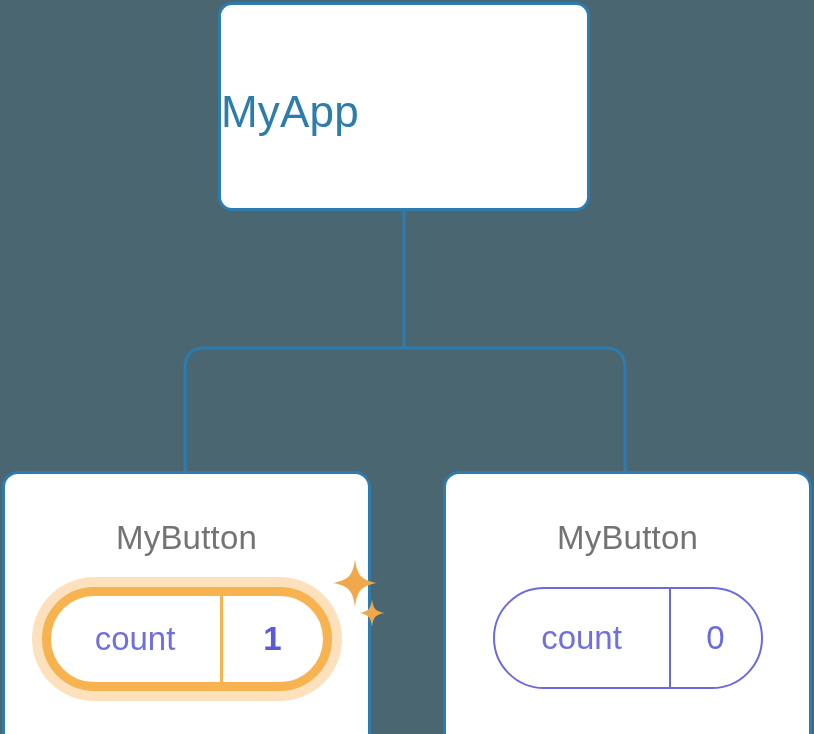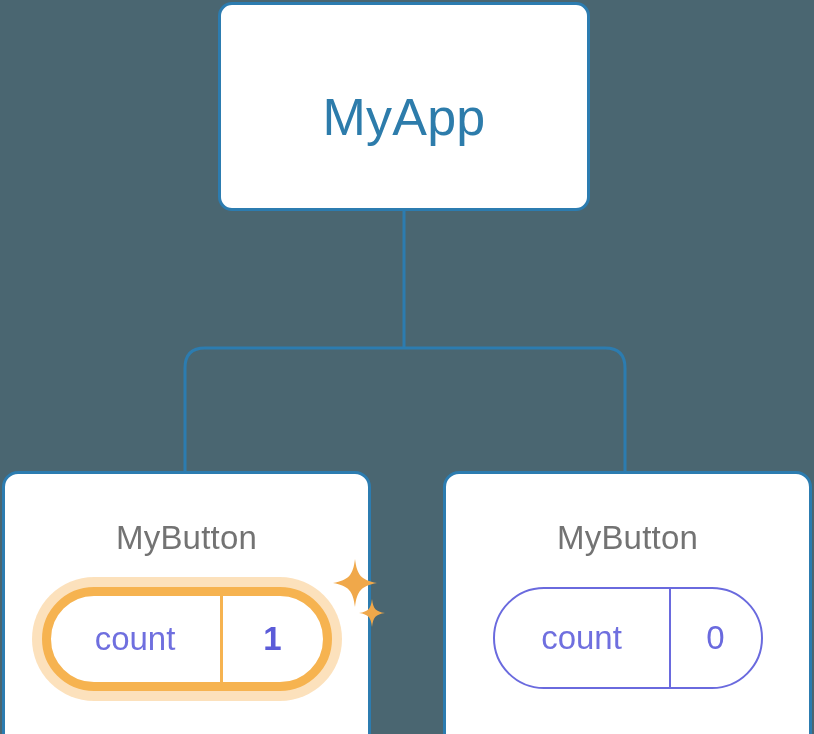--- a/index.html
+++ b/index.html
@@ -46,22 +46,22 @@
     top: 2px;
     width: 372px;
     height: 209px;
     border-radius: 14px;
   }
   #node-root .node-title {
     position: absolute;
     left: 0;
     right: 0;
     top: 82px;
-    text-align: center;
-    font-size: 52px;
+    text-align: left;
+    font-size: 44px;
     color: #2d7cab;
     letter-spacing: 0.2px;
   }
 
   
   .child-node {
     top: 471px;
     height: 290px;       
     border-radius: 16px;
   }

